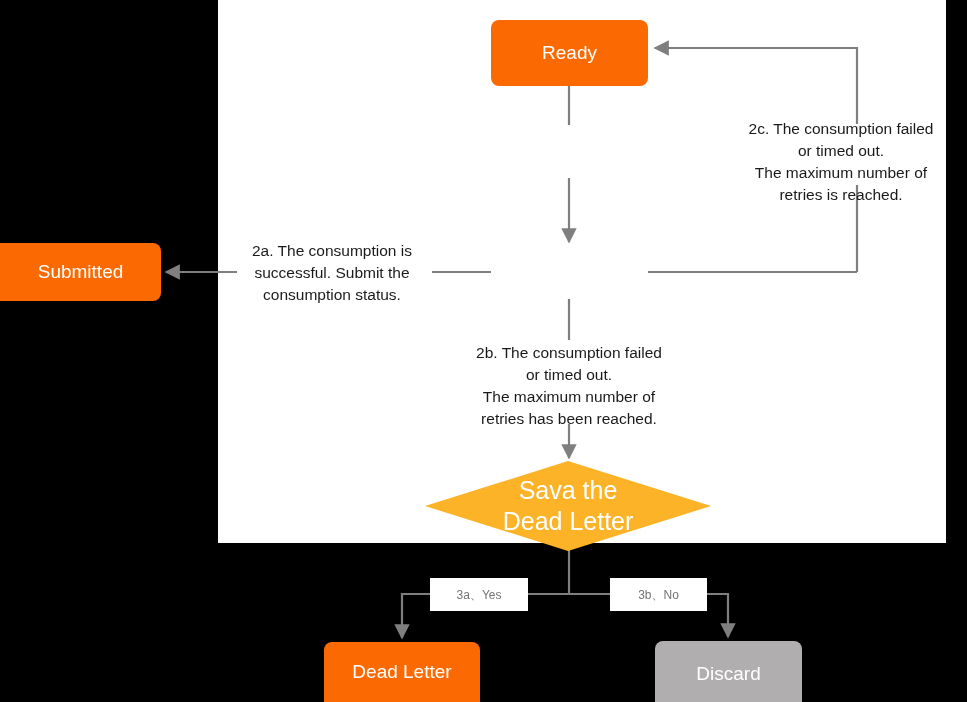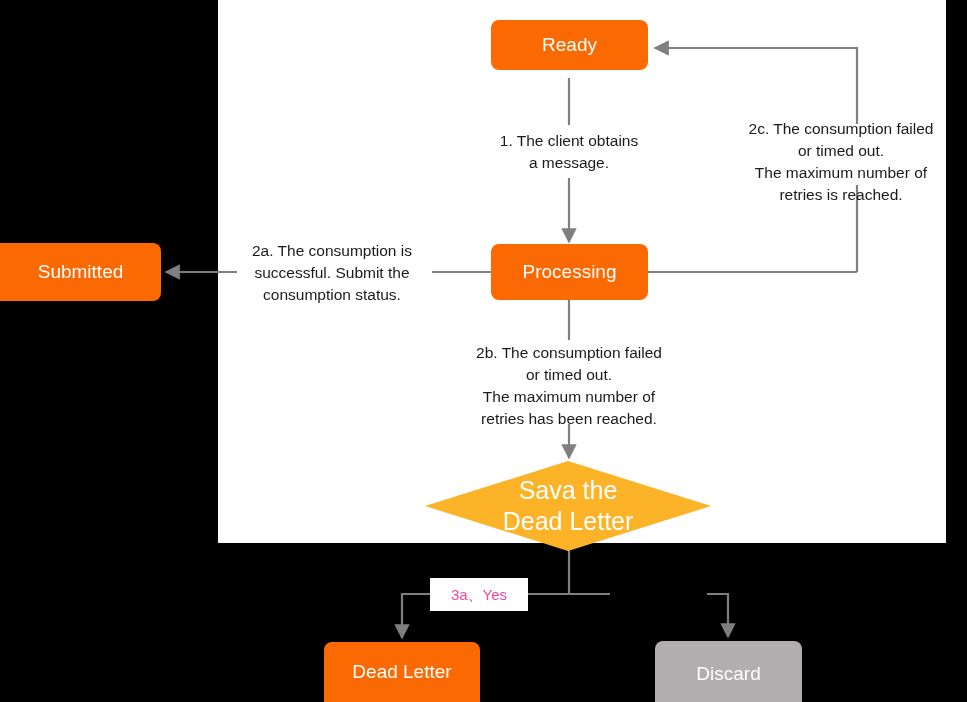--- a/index.html
+++ b/index.html
@@ -76,22 +76,22 @@
     position: absolute;
     color: #1a1a1a;
     font-size: 15.5px;
     line-height: 1.42;
     text-align: center;
     white-space: pre-line;
   }
   .branch-label {
     position: absolute;
     background: #ffffff;
-    color: #ec4899;
-    font-size: 15px;
+    color: #737373;
+    font-size: 12px;
     line-height: 1;
     display: flex;
     align-items: center;
     justify-content: center;
     box-sizing: border-box;
   }
 </style>
 </head>
 <body>
 
@@ -121,59 +121,55 @@
 
     <path d="M 569 549 L 569 594" stroke="#7f7f7f" stroke-width="2.2" fill="none"></path>
 
     <path d="M 569 594 L 528 594" stroke="#7f7f7f" stroke-width="2.2" fill="none"></path>
     <path d="M 430 594 L 402 594 L 402 638" stroke="#7f7f7f" stroke-width="2.2" fill="none" marker-end="url(#arrow)"></path>
 
     <path d="M 569 594 L 610 594" stroke="#7f7f7f" stroke-width="2.2" fill="none"></path>
     <path d="M 707 594 L 728 594 L 728 637" stroke="#7f7f7f" stroke-width="2.2" fill="none" marker-end="url(#arrow)"></path>
   </svg>
 
-  <div class="node rounded orange" style="left:491px; top:20px; width:157px; height:50px;">
+  <div class="node rounded orange" style="left:491px; top:20px; width:157px; height:66px;">
     <span>Ready</span>
   </div>
 
-  <div class="node rounded orange" style="left:491px; top:244px; width:157px; height:56px;">
-    <span>Processing</span>
-  </div>
 
   <div class="node rounded orange" style="left:0px; top:243px; width:161px; height:58px; border-radius:0 8px 8px 0;">
     <span>Submitted</span>
   </div>
 
   <div class="diamond-wrap" style="left:425px; top:461px; width:286px; height:90px;">
     <div class="diamond-shape"></div>
     <div class="diamond-label">Sava the
 Dead Letter</div>
   </div>
 
   <div class="node rounded orange" style="left:324px; top:642px; width:156px; height:60px; border-radius:8px 8px 0 0;">
     <span>Dead Letter</span>
   </div>
 
   <div class="node rounded gray" style="left:655px; top:641px; width:147px; height:66px; border-radius:8px 8px 0 0;">
     <span>Discard</span>
   </div>
 
-  <div class="edge-text" style="left:449px; top:130px; width:240px;">1. The client obtains
-a message.</div>
 
   <div class="edge-text" style="left:232px; top:240px; width:200px;">2a. The consumption is
 successful. Submit the
 consumption status.</div>
 
   <div class="edge-text" style="left:434px; top:342px; width:270px;">2b. The consumption failed
 or timed out.
 The maximum number of
 retries has been reached.</div>
 
   <div class="edge-text" style="left:714px; top:118px; width:254px;">2c. The consumption failed
 or timed out.
 The maximum number of
 retries is reached.</div>
 
   <div class="branch-label" style="left:430px; top:578px; width:98px; height:33px;">3a、Yes</div>
 
+  <div class="branch-label" style="left:610px; top:578px; width:97px; height:33px;">3b、No</div>
 
 </div>
 
 </body></html>

